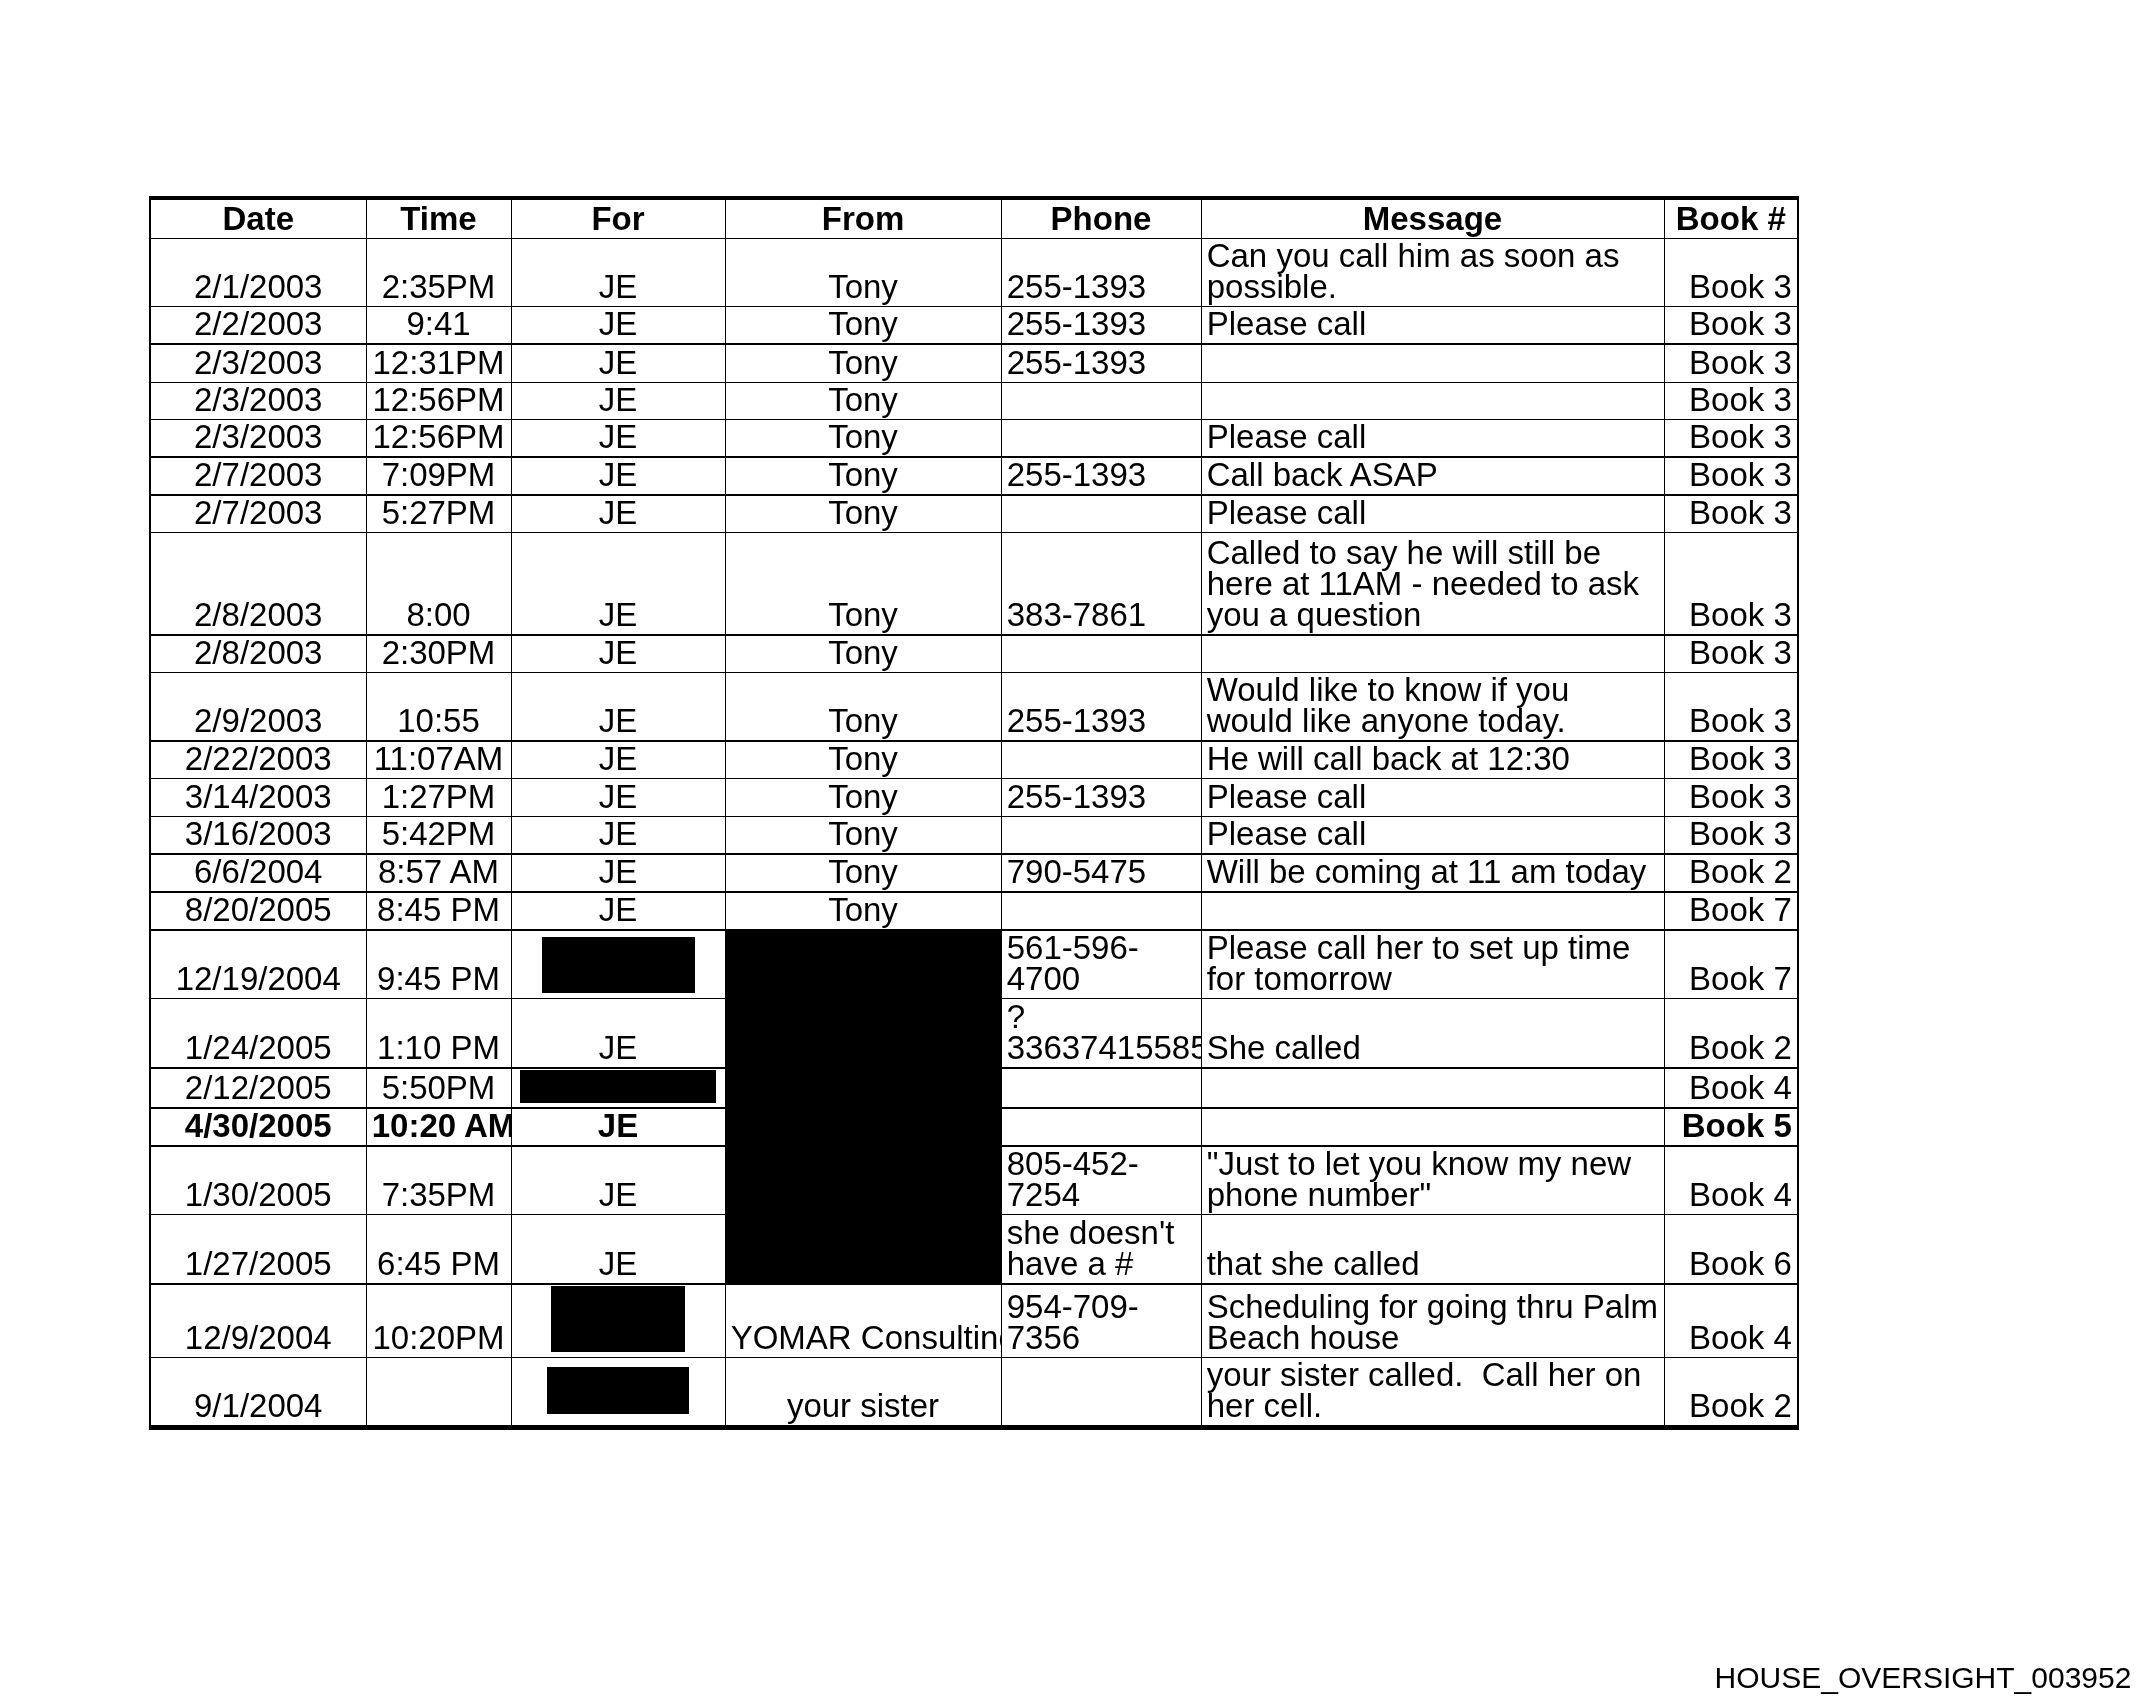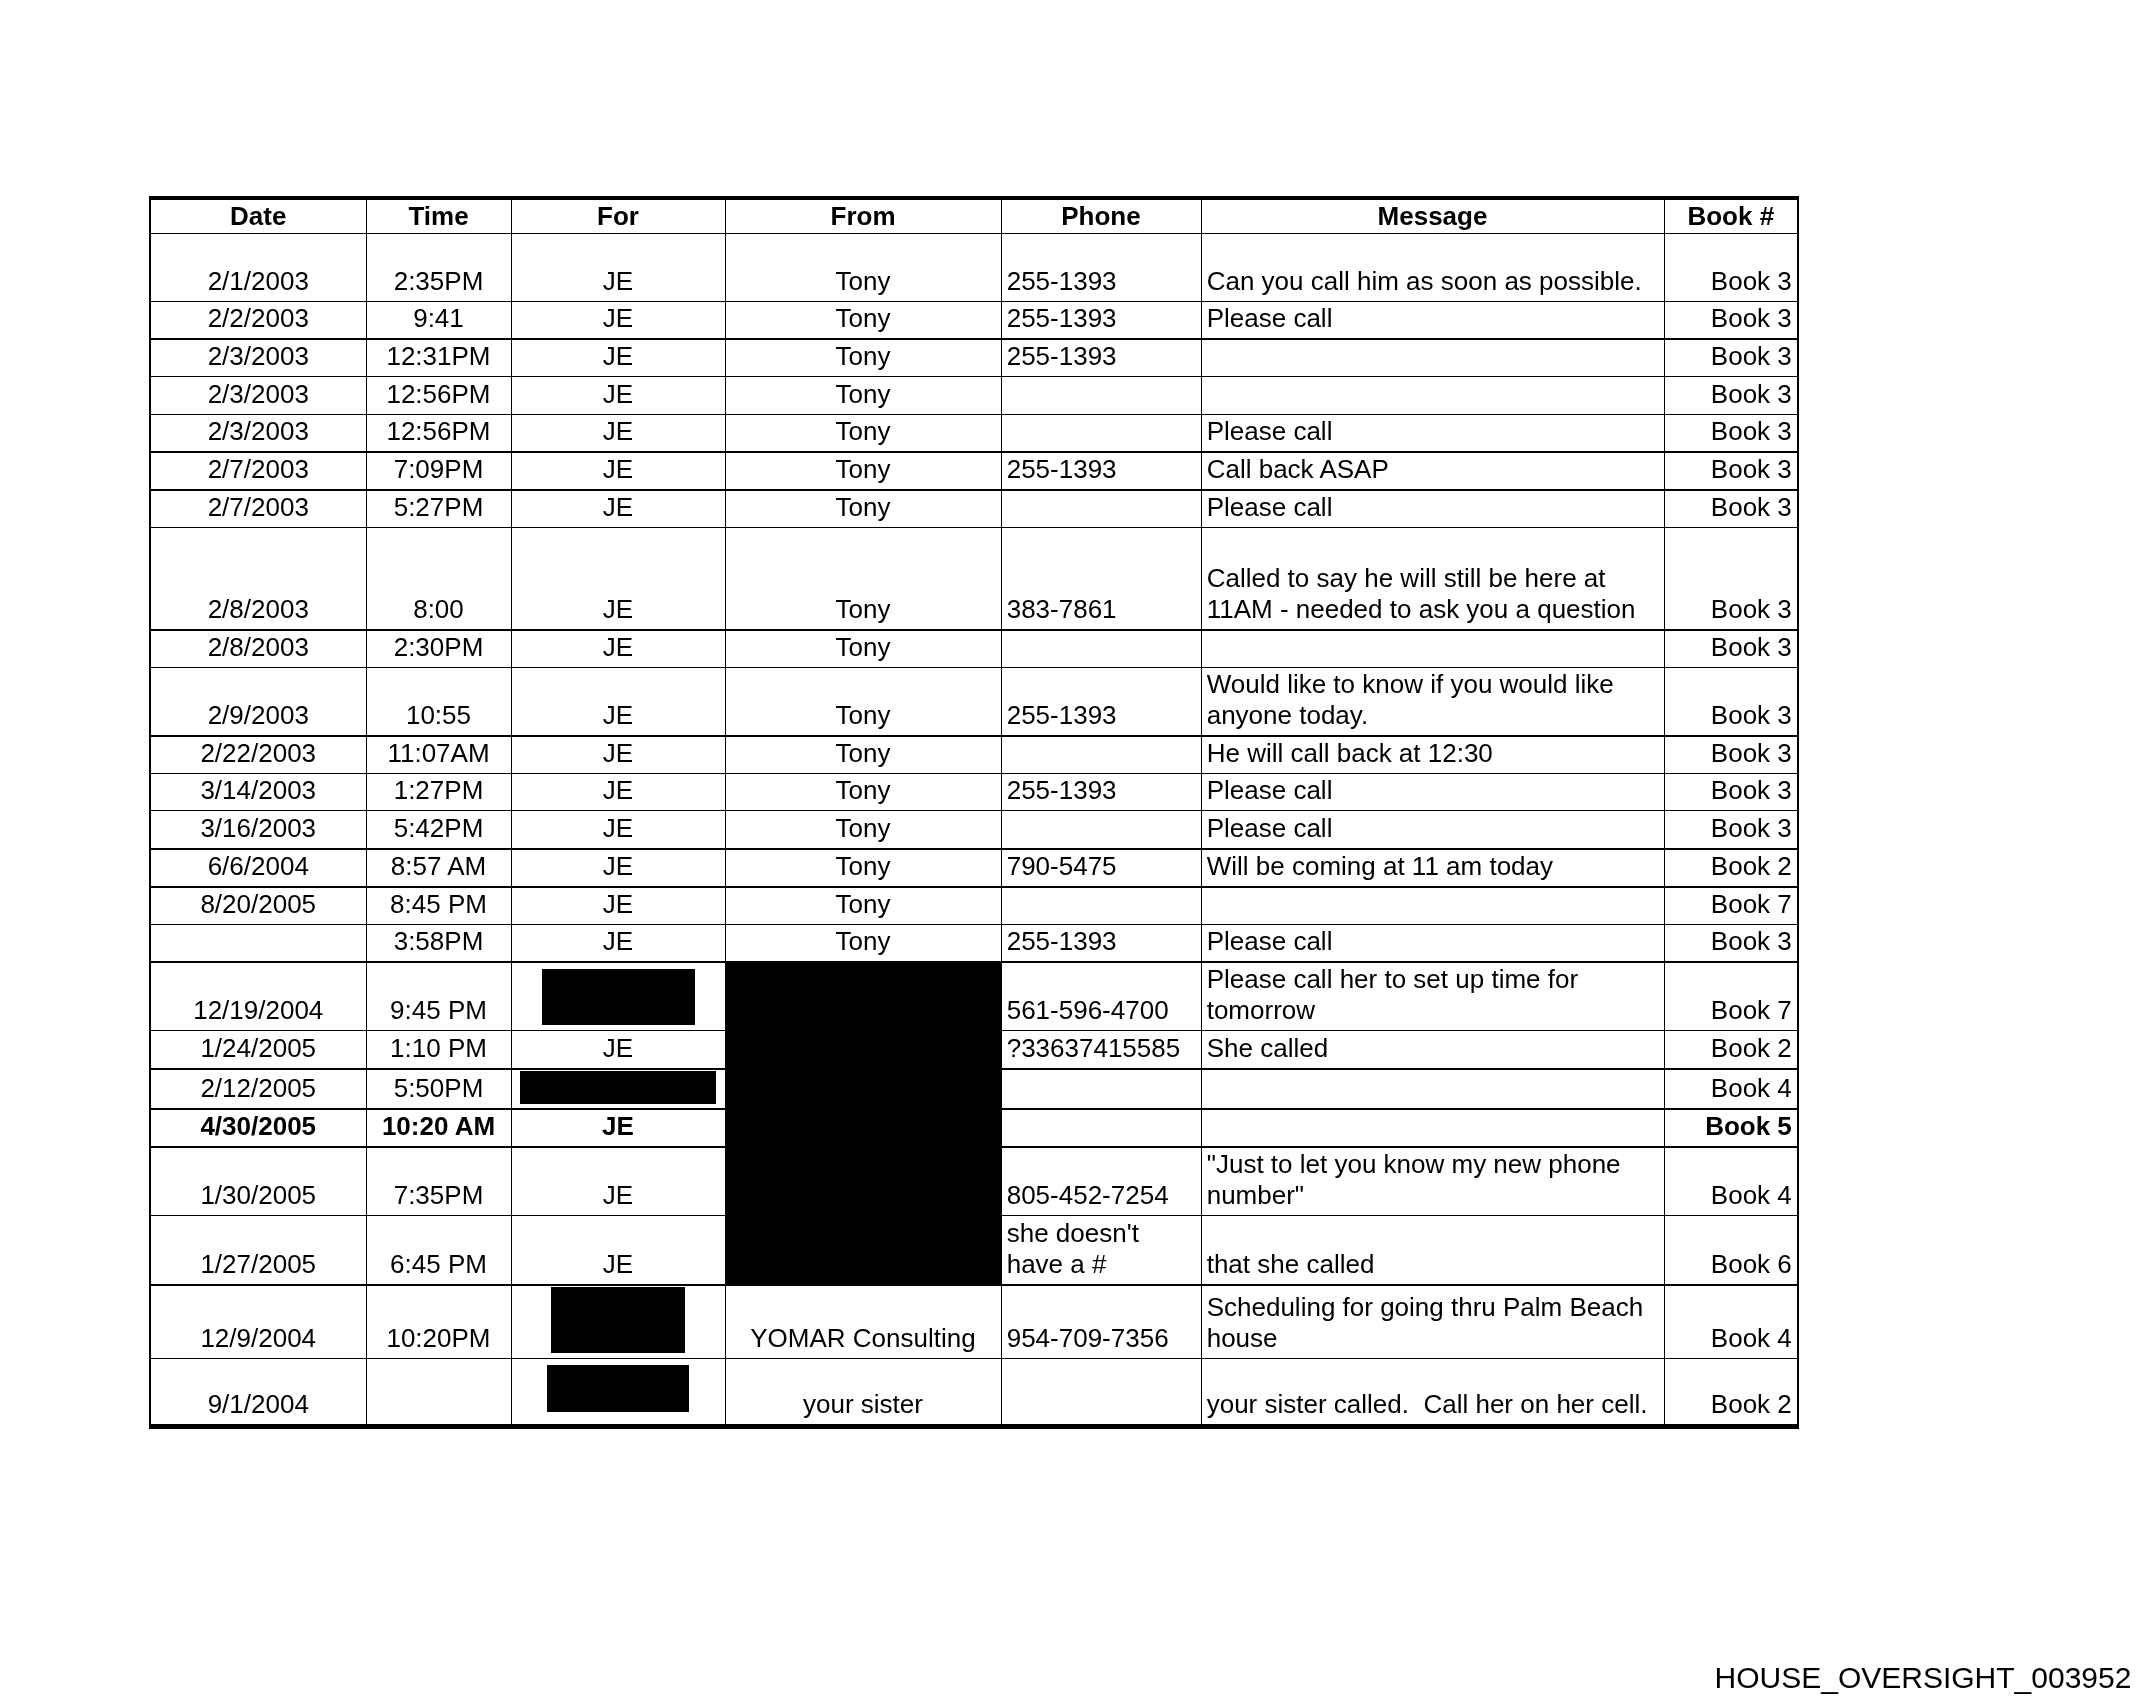--- a/index.html
+++ b/index.html
@@ -18,21 +18,21 @@
   .log-table {
     position: absolute;
     left: 149px;
     top: 196px;
     width: 1650px;
     border-collapse: collapse;
     table-layout: fixed;
     border: 2.6px solid #000;
     border-top-width: 4.6px;
     border-bottom-width: 5.2px;
-    font-size: 26px;
+    font-size: 33px;
   }
   .log-table th {
     border: 1.3px solid #000;
     font-weight: bold;
     text-align: center;
     vertical-align: middle;
     height: 33px;
     padding: 0 3.9px;
   }
   .log-table td {
@@ -223,29 +223,20 @@
       </tr>
       <tr class="thick-top" style="height: 35px;">
         <td class="c-center">8/20/2005</td>
         <td class="c-center">8:45 PM</td>
         <td class="c-center">JE</td>
         <td class="c-center">Tony</td>
         <td class="c-phone"></td>
         <td class="c-msg"></td>
         <td class="c-book">Book 7</td>
       </tr>
-      <tr style="height: 33px;">
-        <td class="c-center"></td>
-        <td class="c-center">3:58PM</td>
-        <td class="c-center">JE</td>
-        <td class="c-center">Tony</td>
-        <td class="c-phone">255-1393</td>
-        <td class="c-msg">Please call</td>
-        <td class="c-book">Book 3</td>
-      </tr>
       <tr class="thick-top" style="height: 68px;">
         <td class="c-center">12/19/2004</td>
         <td class="c-center">9:45 PM</td>
         <td class="c-center">
           <span class="redact-box" style="width: 153px; height: 56px; margin-bottom: 1.3px;"></span>
         </td>
         <td class="c-center cell-black"></td>
         <td class="c-phone">561-596-4700</td>
         <td class="c-msg">Please call her to set up time for tomorrow</td>
         <td class="c-book">Book 7</td>

